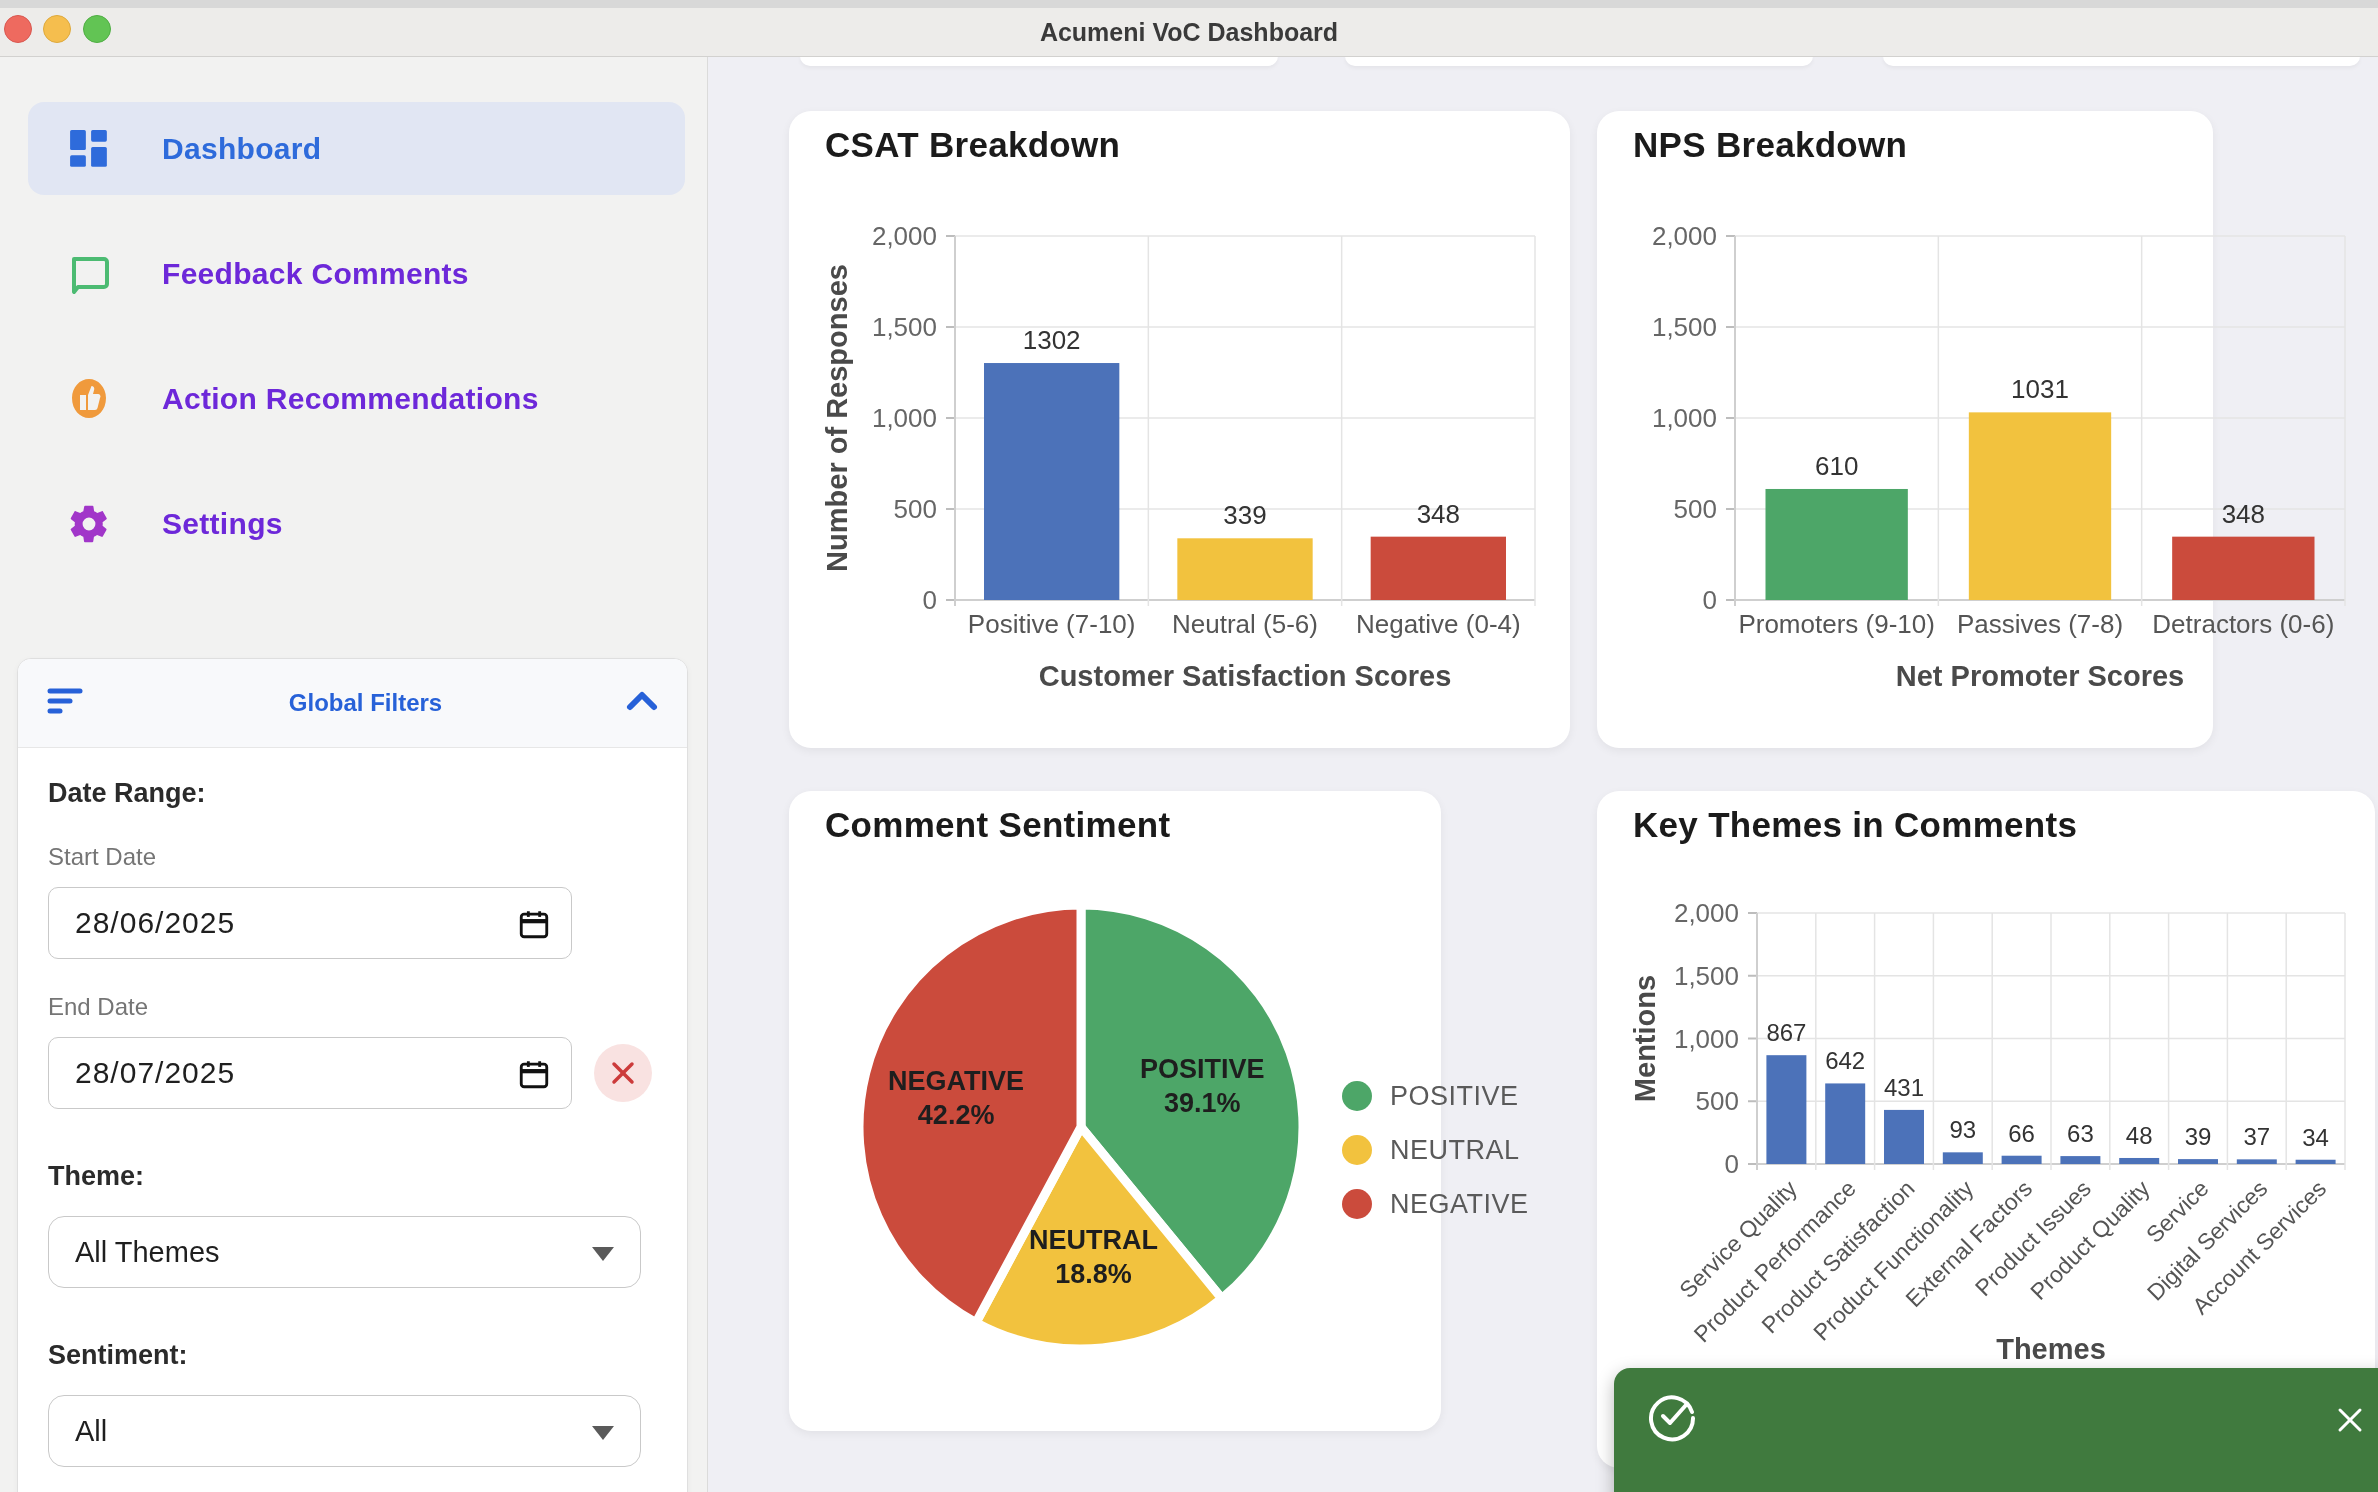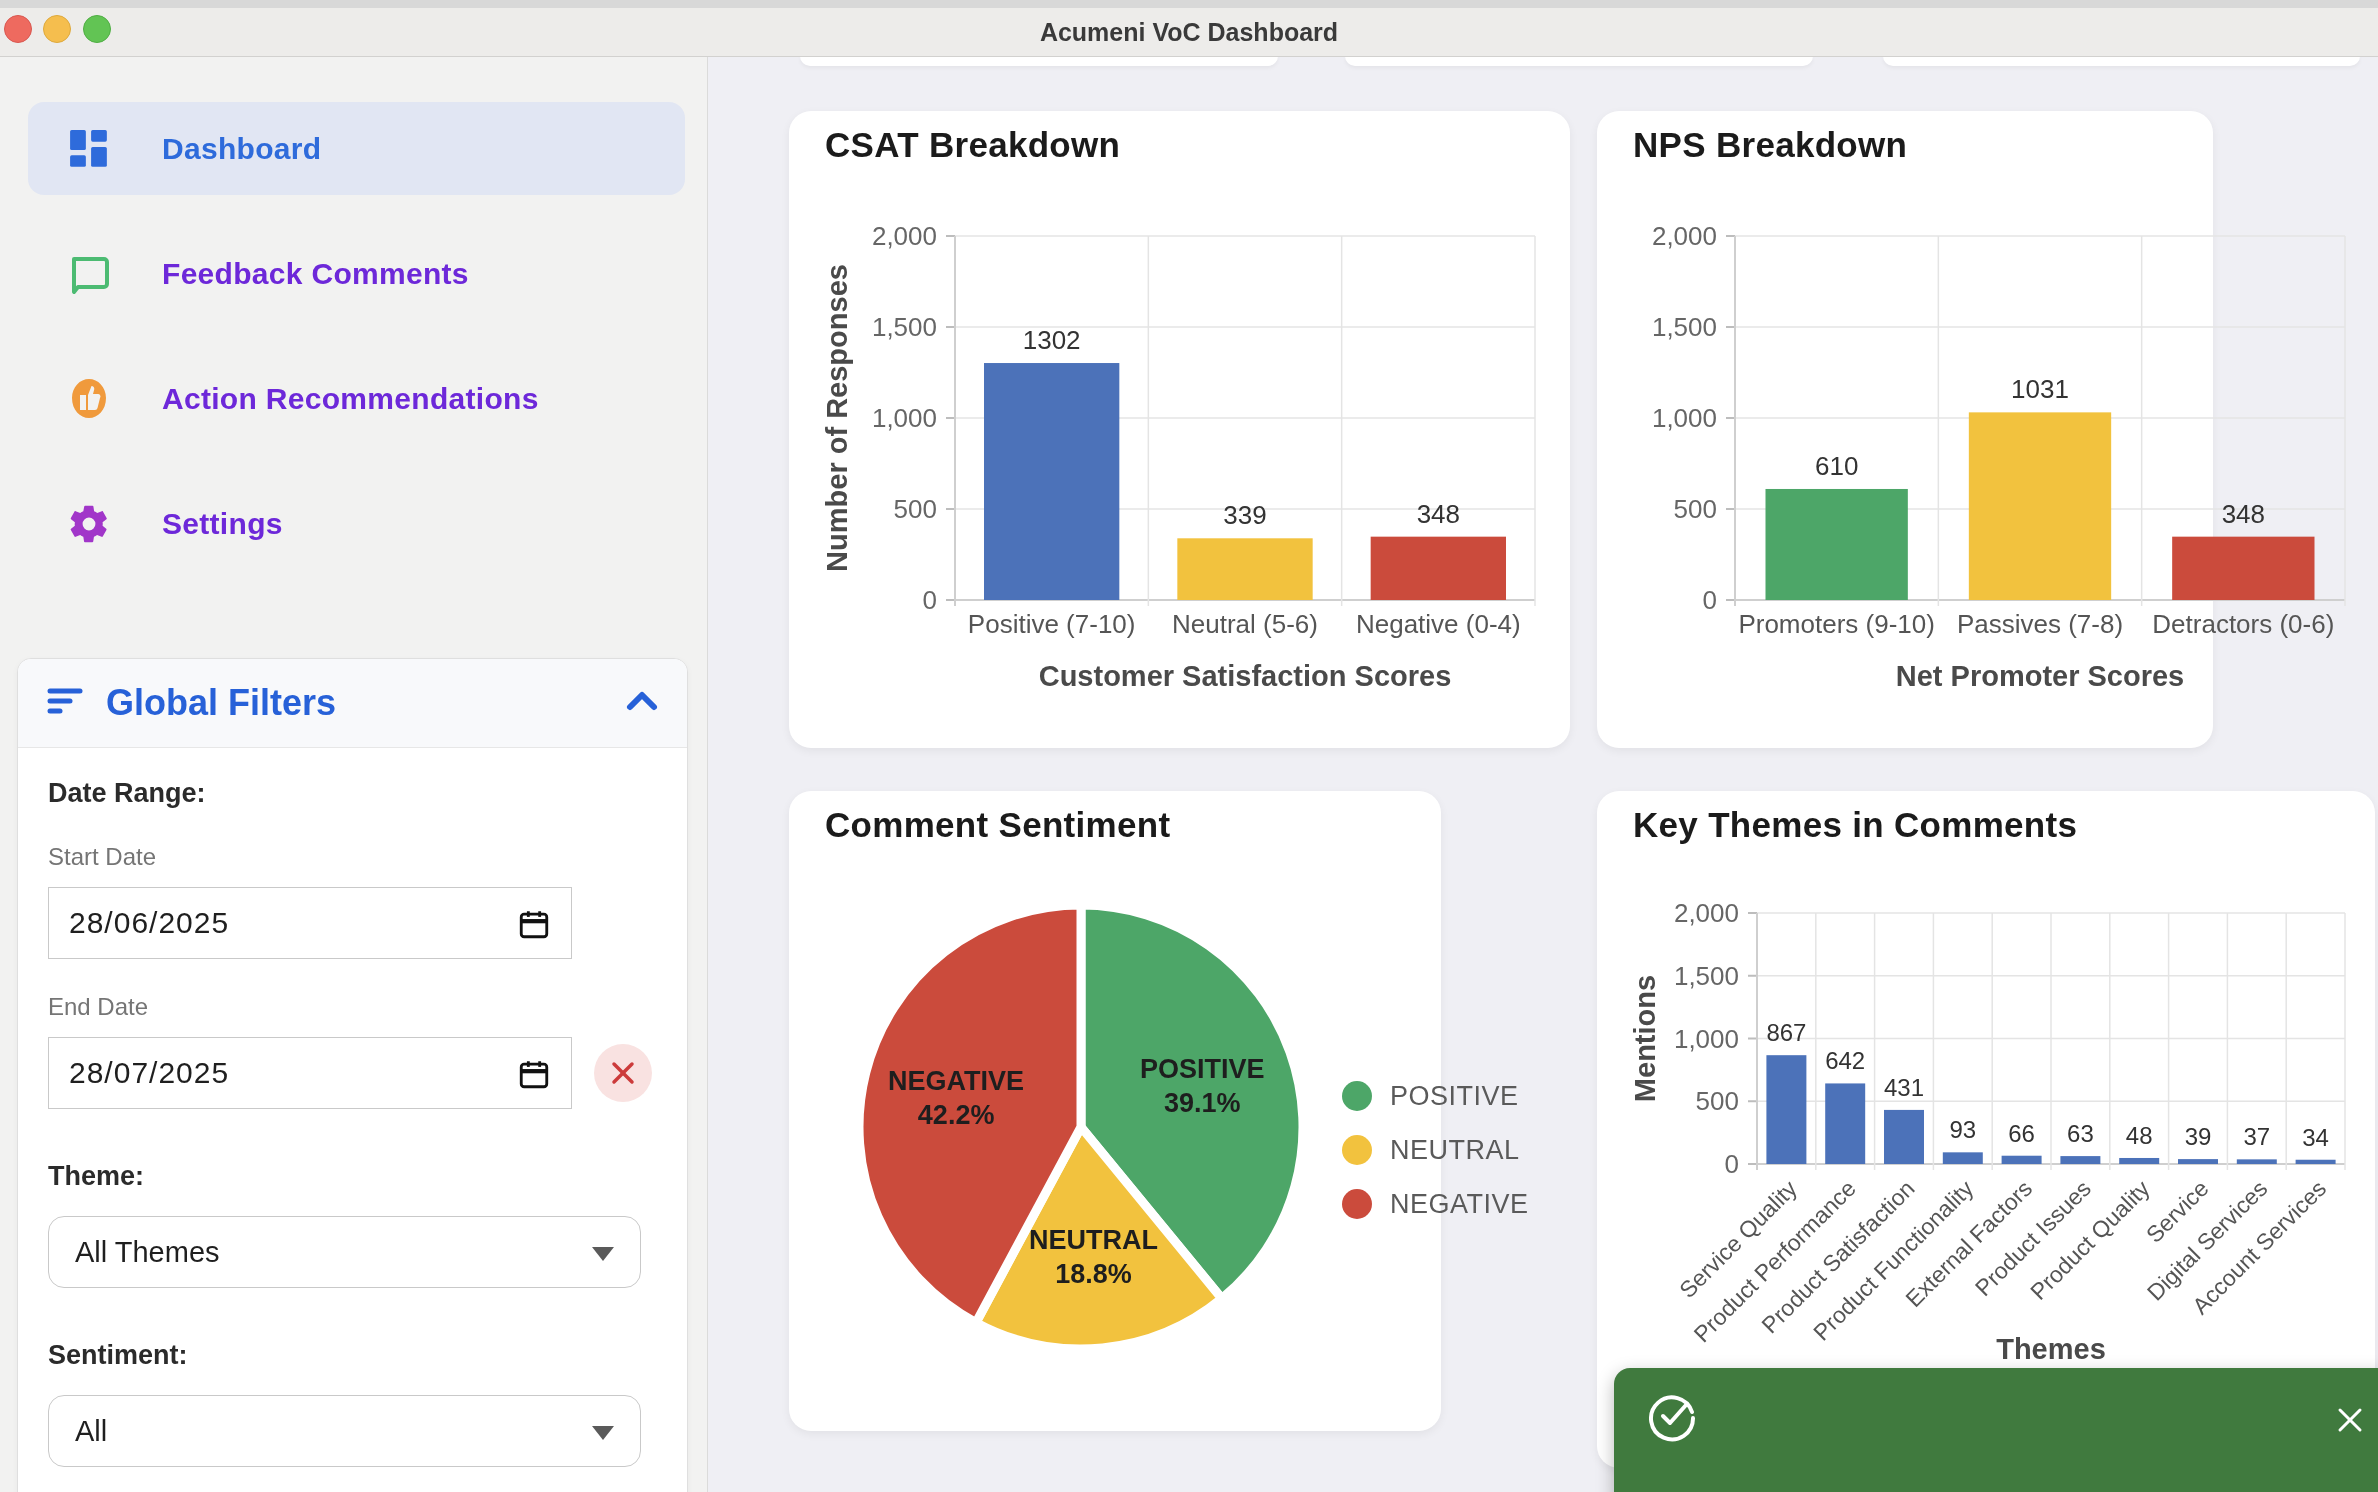--- a/index.html
+++ b/index.html
@@ -18,25 +18,25 @@
   .nav{padding-top:46px;padding-left:6px;}
   .nav-item{height:93px;margin:0 22px 32px 22px;border-radius:16px;display:flex;align-items:center;padding-left:38px;cursor:pointer;}
   .nav-item .nav-label{margin-left:50px;font-size:30px;font-weight:600;color:#6d28d9;letter-spacing:.3px;}
   .nav-item.active{background:#E1E6F3;}
   .nav-item.active .nav-label{color:#2E6BDB;font-weight:700;}
   .nav-ic{width:46px;height:46px;display:flex;align-items:center;justify-content:center;}
 
   
   .filters-card{position:absolute;left:17px;top:602px;width:669px;height:900px;background:#FFFFFF;border:1px solid #DFDFDF;border-radius:14px;box-shadow:0 2px 6px rgba(0,0,0,.04);}
   .filters-head{height:88px;background:#F8F9FB;border-bottom:1px solid #E7E7E7;border-radius:13px 13px 0 0;display:flex;align-items:center;padding:0 28px;cursor:pointer;}
-  .filters-title{margin-left:22px;font-size:36px;font-weight:700;color:#2761D8;flex:1;}
+  .filters-title{margin-left:22px;font-size:24px;font-weight:700;color:#2761D8;flex:1;text-align:center;}
   .filters-body{padding:0 30px;}
   .f-label-lg{margin-top:30px;font-size:27px;font-weight:700;color:#2B2B2B;}
   .f-label-sm{margin-top:34px;font-size:24px;color:#757575;}
-  .f-input{position:relative;margin-top:16px;width:524px;height:72px;border:1.5px solid #C9C9C9;border-radius:0;background:#fff;display:flex;align-items:center;padding-left:20px;box-sizing:border-box;font-size:30px;color:#1F1F1F;letter-spacing:1px;}
+  .f-input{position:relative;margin-top:16px;width:524px;height:72px;border:1.5px solid #C9C9C9;border-radius:10px;background:#fff;display:flex;align-items:center;padding-left:26px;box-sizing:border-box;font-size:30px;color:#1F1F1F;letter-spacing:1px;}
   .f-input .cal{position:absolute;right:20px;top:19px;}
   .end-row{display:flex;align-items:center;}
   .xbtn{margin-left:22px;margin-top:16px;width:58px;height:58px;border-radius:50%;background:#F9E2E1;border:none;display:flex;align-items:center;justify-content:center;cursor:pointer;}
   .xbtn svg{display:block;}
   .f-select{position:relative;margin-top:24px;width:593px;height:72px;border:1.5px solid #C9C9C9;border-radius:16px;background:#fff;display:flex;align-items:center;padding-left:26px;box-sizing:border-box;font-size:29px;color:#1F1F1F;cursor:pointer;}
   .f-select .arr{position:absolute;right:26px;top:30px;width:0;height:0;border-left:11px solid transparent;border-right:11px solid transparent;border-top:14px solid #5A5A5A;}
   .mt56{margin-top:52px;}
 
   
   .main{position:absolute;left:708px;top:48px;width:1670px;height:1444px;background:#EFEFF4;}

